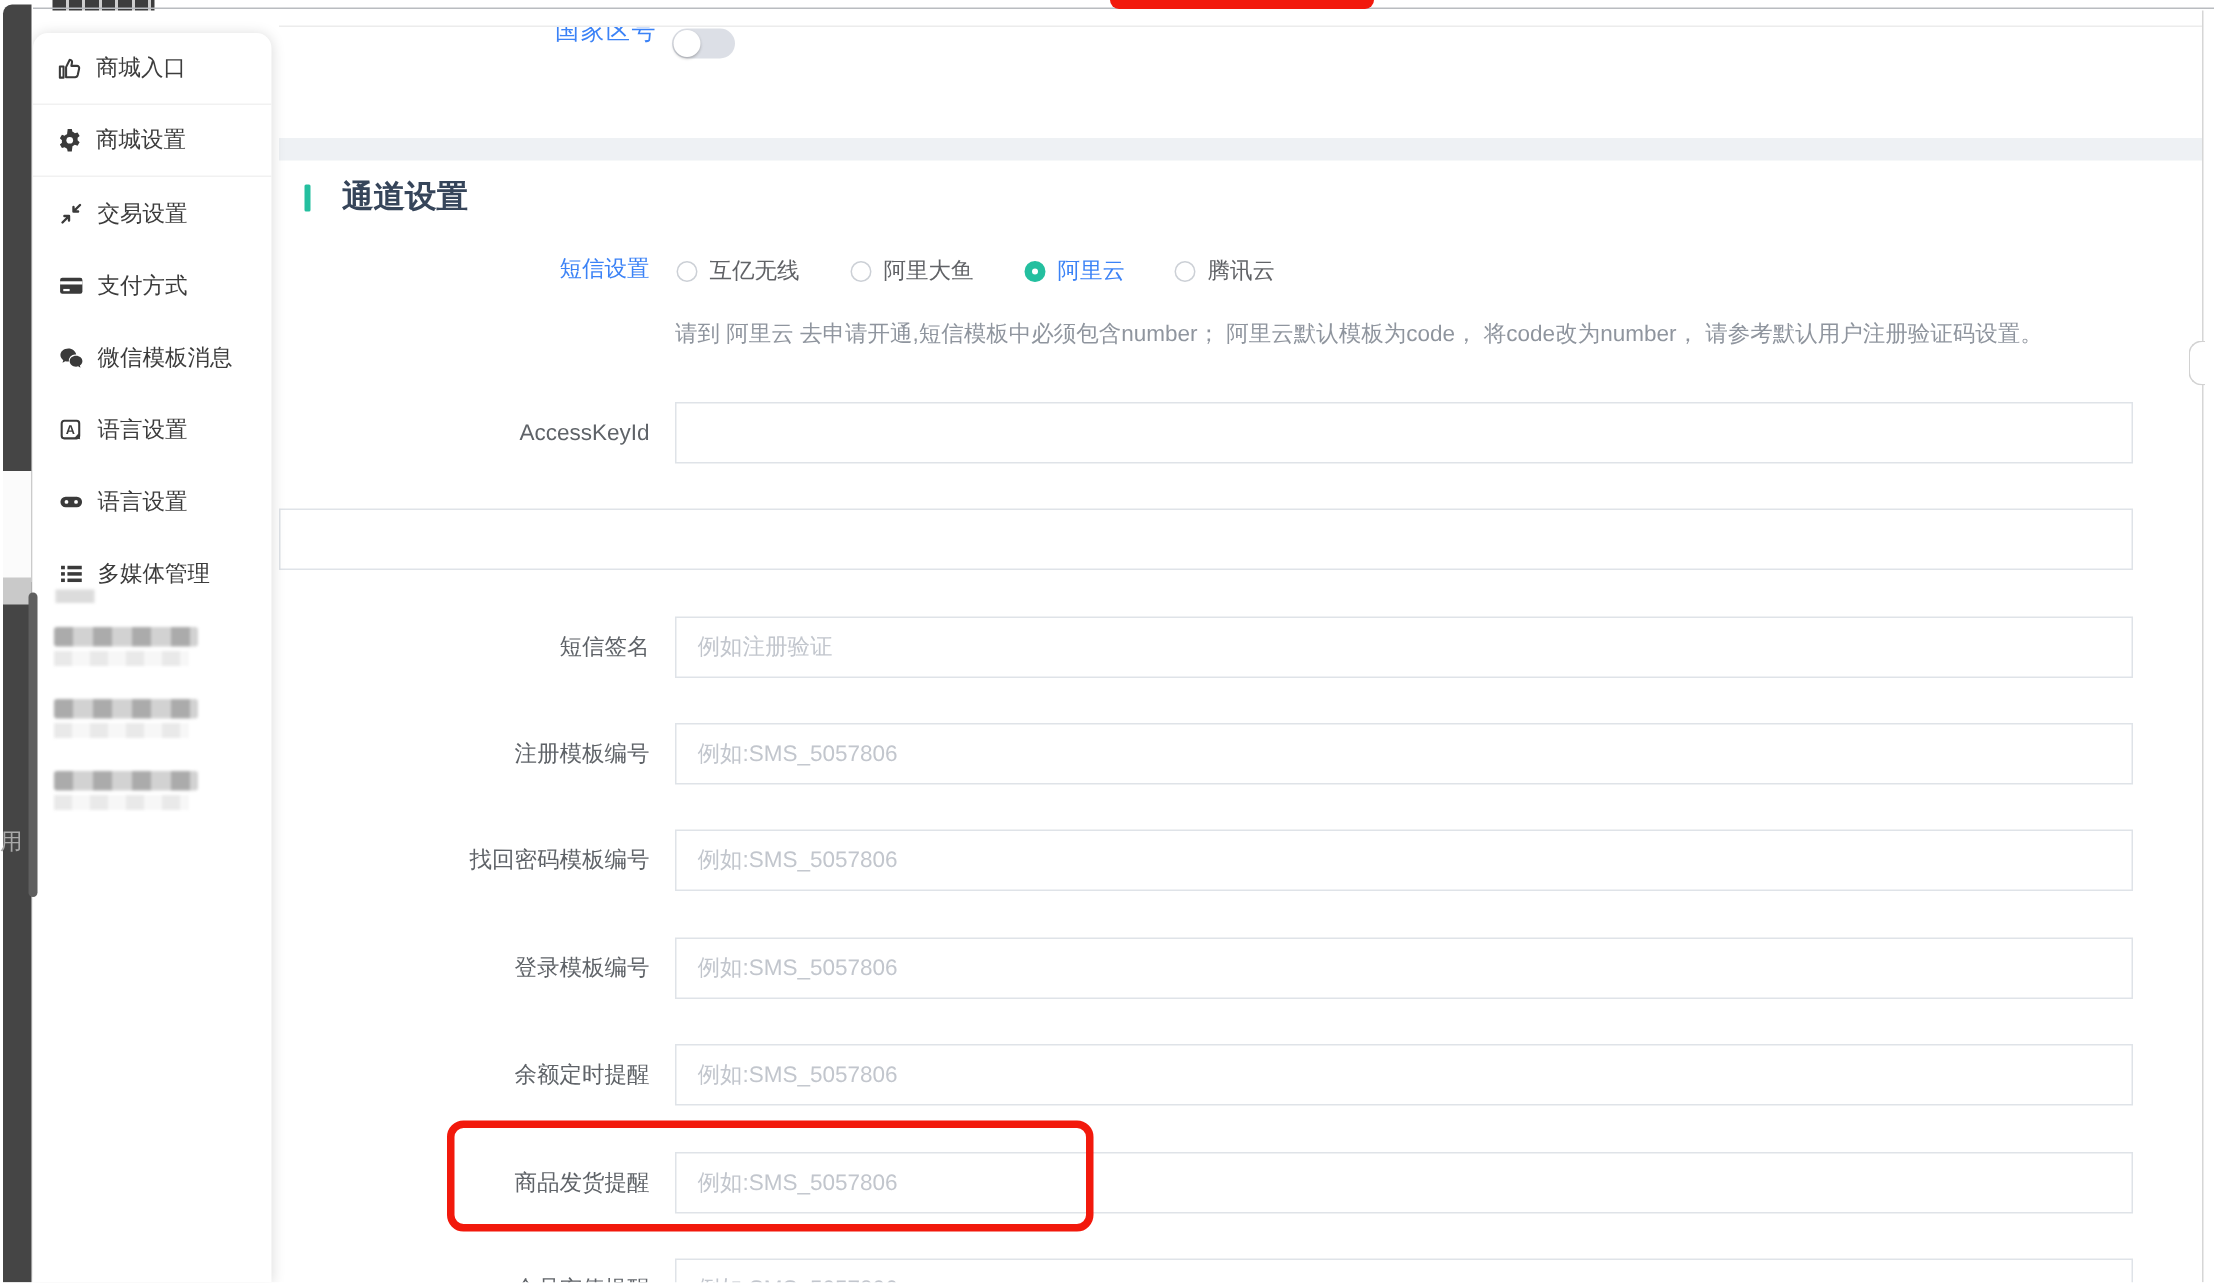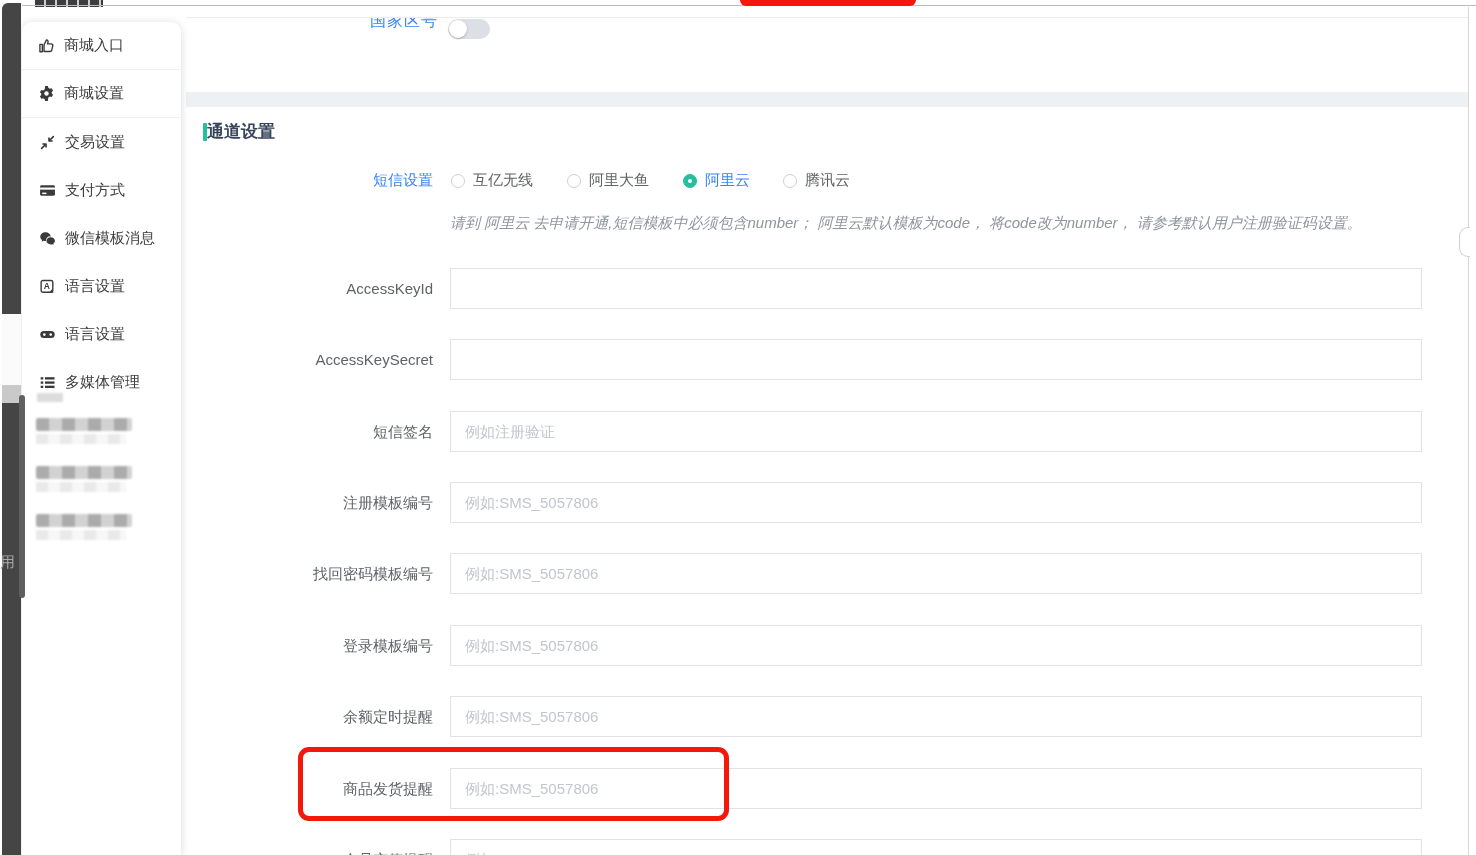--- a/index.html
+++ b/index.html
@@ -36,31 +36,31 @@
   
   .country-label-clip{position:absolute;left:370px;top:18px;width:72px;height:13px;overflow:hidden;}
   .country-label-clip span{display:block;margin-top:-7px;font-size:16px;color:#3b82f6;letter-spacing:1px;white-space:nowrap;}
   .toggle{position:absolute;left:448px;top:19px;width:42px;height:20px;background:#dcdfe6;border-radius:10px;cursor:pointer;}
   .toggle .knob{position:absolute;left:1px;top:1px;width:18px;height:18px;background:#fff;border-radius:50%;box-shadow:0 1px 2px rgba(0,0,0,.25);}
 
   
   .grey-band{position:absolute;left:186px;top:92px;width:1282px;height:15px;background:#eef1f4;}
   .sec{position:absolute;left:203px;top:123px;display:flex;align-items:center;}
   .sec-bar{width:4px;height:18px;background:#24bf9f;border-radius:1px;}
-  .sec-title{margin-left:0;font-size:17px;font-weight:bold;color:#36455a;line-height:18px;}
+  .sec-title{margin-left:21px;font-size:21px;font-weight:bold;color:#36455a;line-height:18px;}
 
   
   .radio-row{position:absolute;left:186px;top:171px;width:1236px;height:18px;}
   .rlabel{position:absolute;left:0;top:0;width:247px;text-align:right;font-size:15px;color:#3b82f6;line-height:18px;}
   .ropt{position:absolute;top:0;display:flex;align-items:center;gap:8px;font-size:15px;color:#606266;cursor:pointer;}
   .rdot{position:relative;width:14px;height:14px;border-radius:50%;border:1px solid #ccd0d6;background:#fff;box-sizing:border-box;}
   .ropt.checked .rdot{background:#24bf9f;border-color:#24bf9f;}
   .ropt.checked .rdot::after{content:"";position:absolute;left:4px;top:4px;width:4px;height:4px;background:#fff;border-radius:50%;}
   .ropt.checked .rtext{color:#3b82f6;}
-  .help{position:absolute;left:450px;top:213px;width:980px;font-size:15px;color:#8f959e;line-height:20px;font-style:italic;}
+  .help{position:absolute;left:450px;top:213px;width:980px;font-size:15px;color:#8f959e;line-height:20px;}
 
   
   .frow{position:absolute;left:186px;width:1236px;height:41px;display:flex;}
   .flabel{width:264px;text-align:right;font-size:15px;color:#5f6368;line-height:41px;padding-right:17px;box-sizing:border-box;flex:0 0 auto;}
   .finput{flex:1;height:41px;border:1px solid #dfe3e8;border-radius:0;padding:0 14px;font-size:15px;color:#737373;
       outline:none;box-sizing:border-box;background:#fff;font-family:inherit;}
   .finput::placeholder{color:#c2c6cd;}
 
   
   .hl-box{position:absolute;left:298px;top:747px;width:421px;height:64px;border:5px solid #f2190c;border-radius:11px;pointer-events:none;z-index:8;}
@@ -112,21 +112,20 @@
       <span class="rtext">腾讯云</span>
     </span>
   </div>
   <div class="help">请到 阿里云 去申请开通,短信模板中必须包含number； 阿里云默认模板为code， 将code改为number， 请参考默认用户注册验证码设置。</div>
 
   <div class="frow" style="top:268px">
     <label class="flabel">AccessKeyId</label>
     <input class="finput" placeholder="" style="">
   </div>
   <div class="frow" style="top:339px">
-    <label class="flabel">AccessKeySecret</label>
     <input class="finput" placeholder="" style="">
   </div>
   <div class="frow" style="top:411px">
     <label class="flabel">短信签名</label>
     <input class="finput" placeholder="例如注册验证" style="">
   </div>
   <div class="frow" style="top:482px">
     <label class="flabel">注册模板编号</label>
     <input class="finput" placeholder="例如:SMS_5057806" style="">
   </div>

